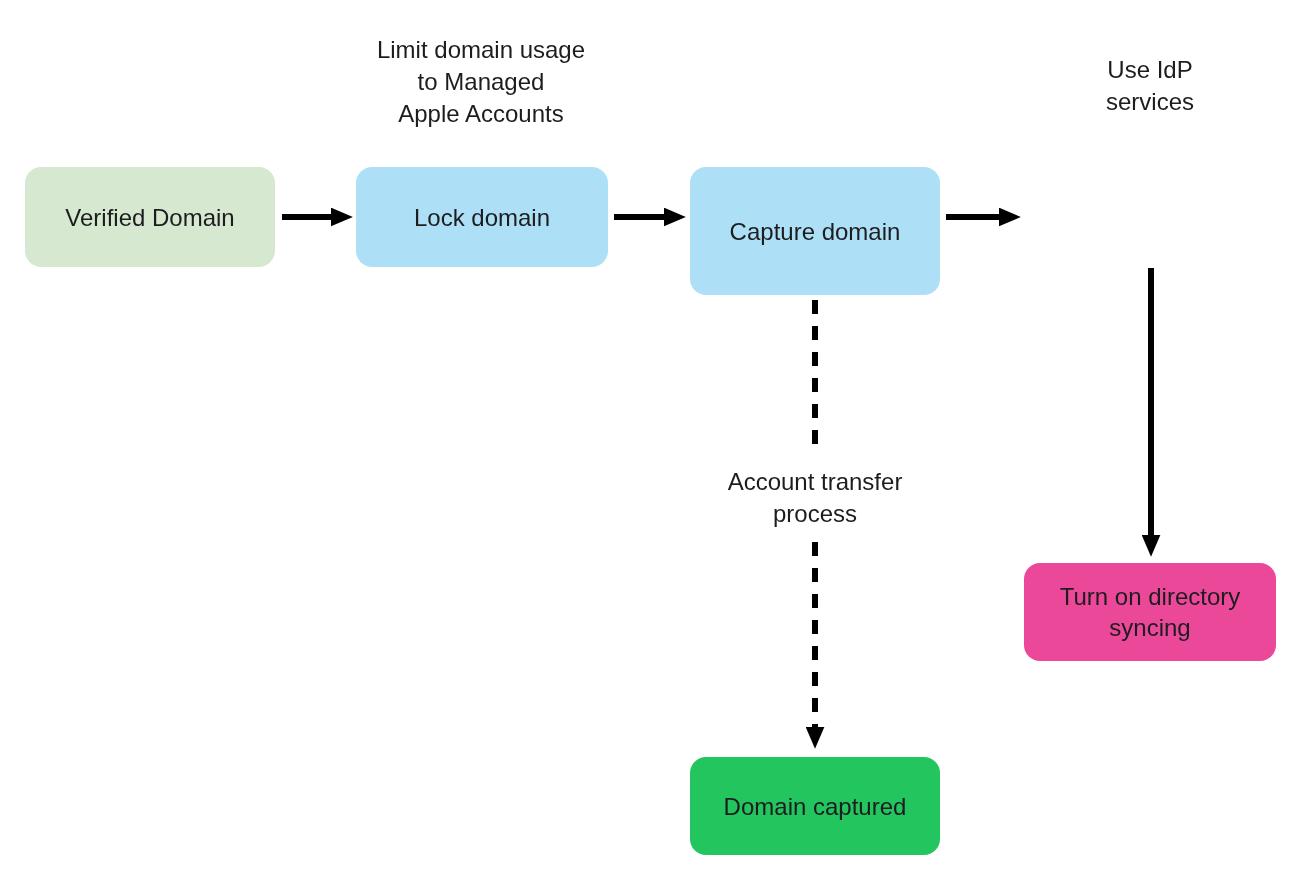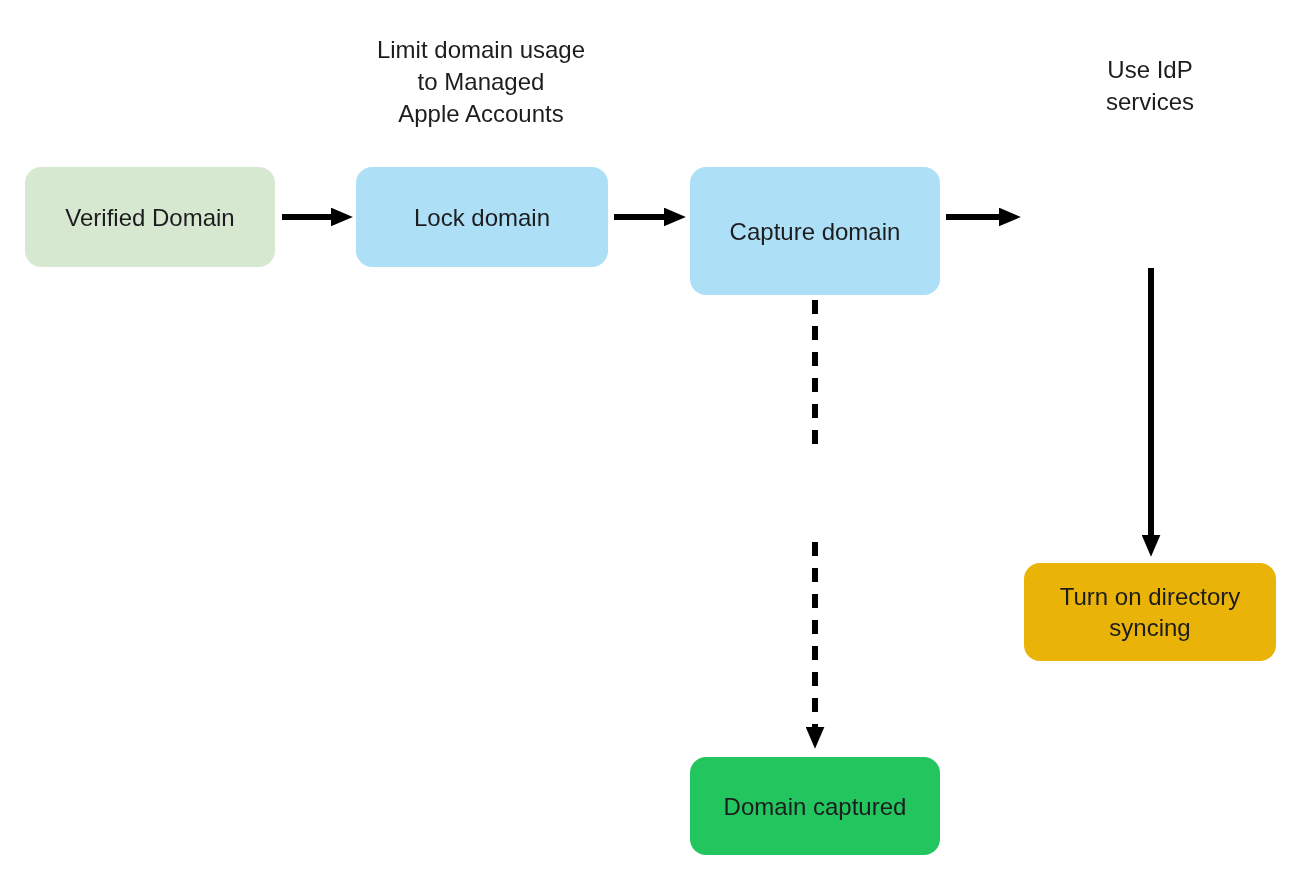--- a/index.html
+++ b/index.html
@@ -66,37 +66,39 @@
   </svg>
 
   <div class="annotation" style="left:321px; top:34px; width:320px;">Limit domain usage
 to Managed
 Apple Accounts</div>
 
 
   <div class="annotation" style="left:1000px; top:54px; width:300px;">Use IdP
 services</div>
 
+  <div class="annotation" style="left:665px; top:466px; width:300px;">Account transfer
+process</div>
 
   <div class="annotation left-align" style="left:848px; top:716px;margin-top:40px;">30 Days</div>
 
   <div class="node" style="left: 25px; top: 167px; width: 250px; height: 100px; background-color: rgb(215, 232, 209);">
     <span>Verified Domain</span>
   </div>
 
   <div class="node" style="left: 356px; top: 167px; width: 252px; height: 100px; background-color: rgb(173, 224, 247);">
     <span>Lock domain</span>
   </div>
 
   <div class="node" style="left: 690px; top: 167px; width: 250px; height: 128px; background-color: rgb(173, 224, 247); text-align: right;">
     <span>Capture domain</span>
   </div>
 
 
-  <div class="node" style="left: 1024px; top: 563px; width: 252px; height: 98px; background-color: #eab308;">
+  <div class="node" style="left: 1024px; top: 563px; width: 252px; height: 98px; background-color: #ec4899;">
     <span>Turn on directory
 syncing</span>
   </div>
 
   <div class="node" style="left: 690px; top: 757px; width: 250px; height: 98px; background-color: #22c55e;">
     <span>Domain captured</span>
   </div>
 
 </div>
 

